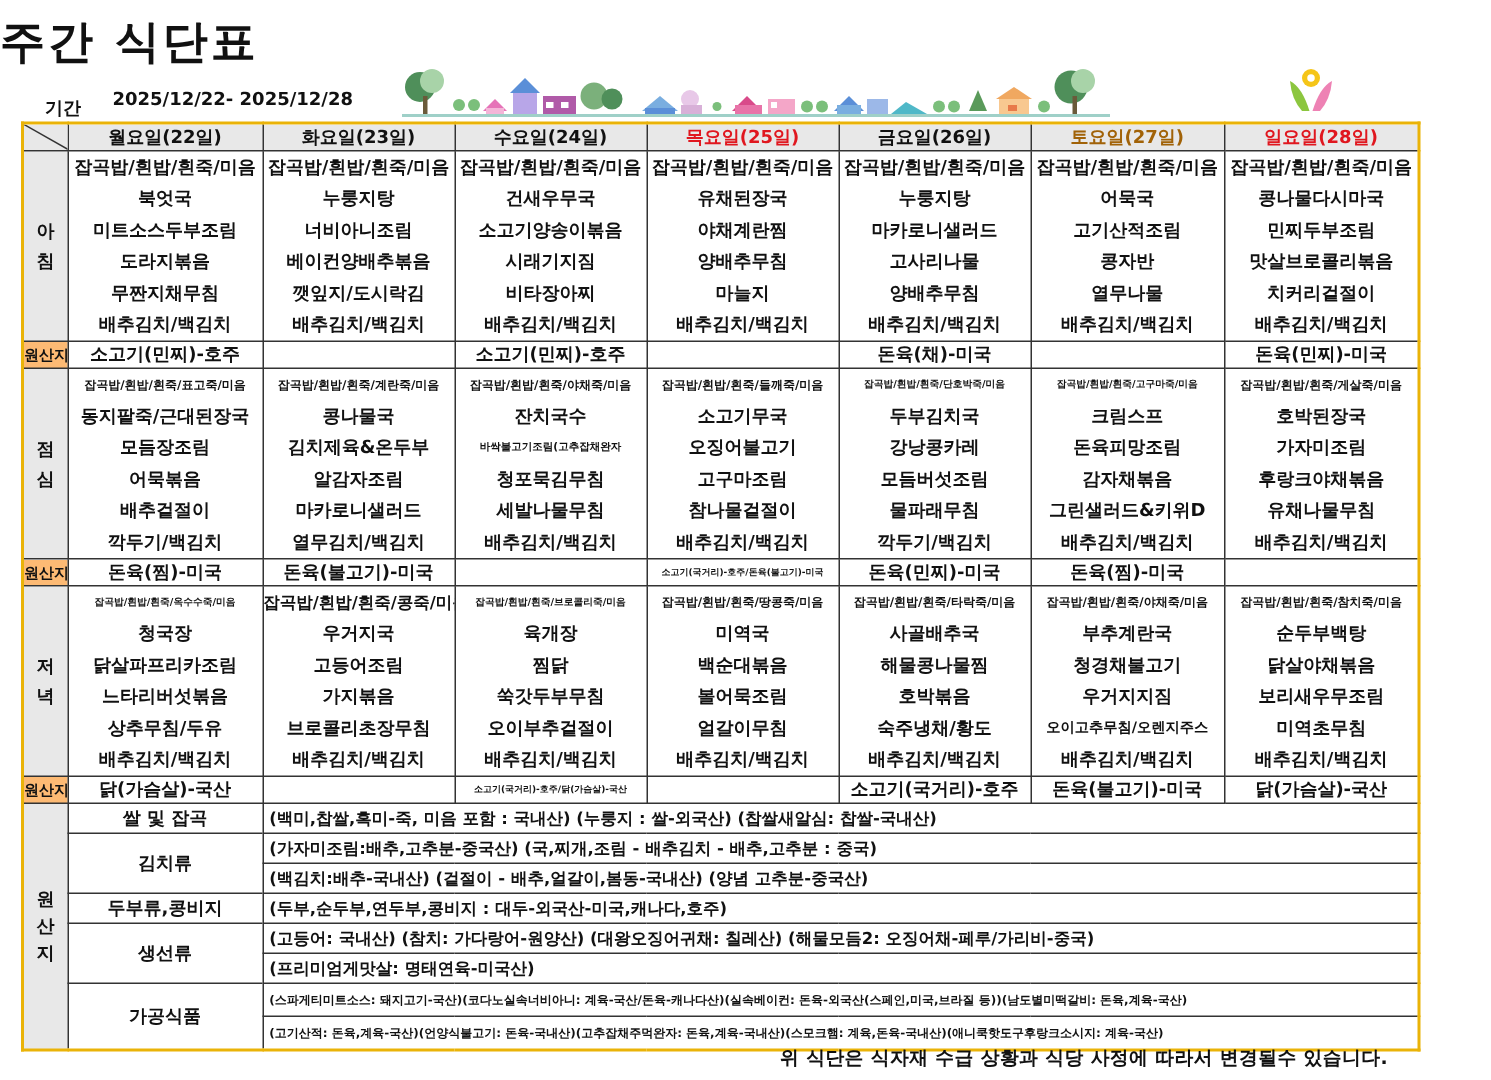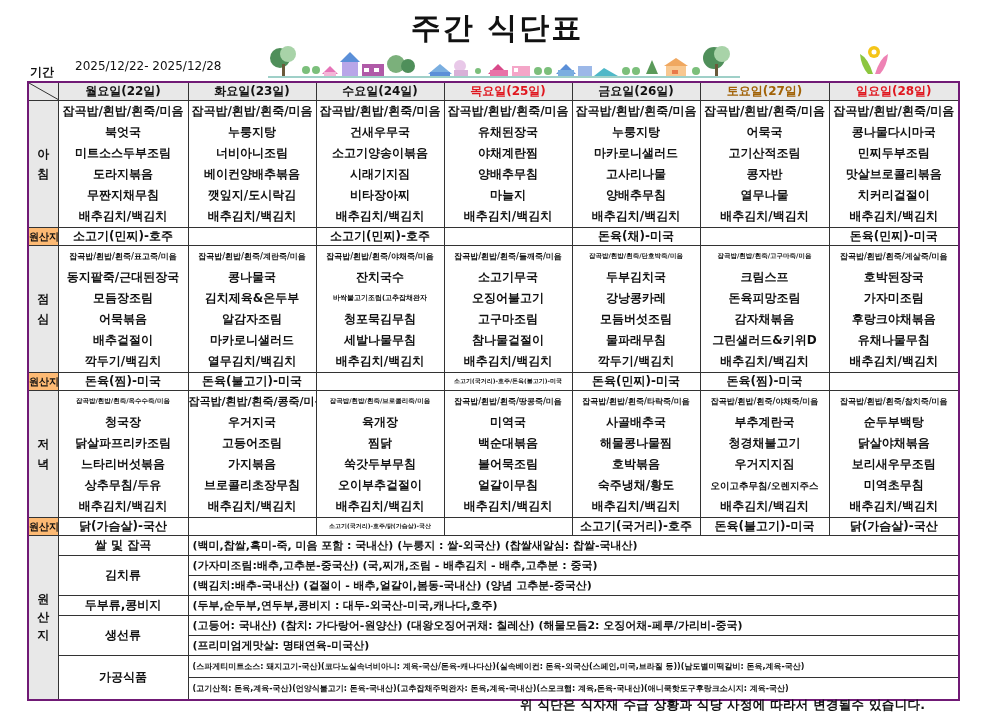--- a/index.html
+++ b/index.html
@@ -1,23 +1,23 @@
 <!DOCTYPE html>
 <html><head>
   <meta charset="utf-8">
   <style>
     * { box-sizing: border-box; margin: 0; padding: 0; }
     body { width: 994px; height: 720px; background: #ffffff; font-family: "DejaVu Sans", "Liberation Sans", sans-serif; color: #111; position: relative; overflow: hidden; }
-    .title { position: absolute; left: 0; top: 8px; width: 994px; text-align: center; font-size: 30px; font-weight: bold; letter-spacing: 2px; }
+    .title { position: absolute; left: 0; top: 8px; width: 994px; font-size: 30px; font-weight: bold; letter-spacing: 2px; }
     .period-label { position: absolute; left: 30px; top: 64px; font-size: 12px; font-weight: bold; }
-    .period-value { position: absolute; left: 75px; top: 59px; font-size: 12px; font-weight: normal; }
+    .period-value { position: absolute; left: 75px; top: 59px; font-size: 12px; font-weight: bold; }
     .village { position: absolute; left: 268px; top: 44px; width: 472px; height: 34px; }
     .logo { position: absolute; left: 838px; top: 44px; display: flex; align-items: center; gap: 6px; flex-direction: column; }
     .logo-text { font-size: 12px; font-weight: bold; color: #3a4a8a; }
-    table.menu { position: absolute; left: 27px; top: 81px; border-collapse: collapse; table-layout: fixed; width: 931px; border: 2px solid #701a75; }
+    table.menu { position: absolute; left: 14px; top: 81px; border-collapse: collapse; table-layout: fixed; width: 931px; border: 2px solid #eab308; }
     table.menu td, table.menu th { border: 1px solid #333; text-align: center; vertical-align: middle; font-weight: bold; overflow: hidden; white-space: nowrap; }
     th.day { background: #e8e8e8; height: 17px; font-size: 12px; }
     th.day.red { color: #e0171f; }
     th.day.blue { color: #a16207; }
     th.corner { background: #e8e8e8; position: relative; }
     td.meal-label { background: #e8e8e8; font-size: 12px; line-height: 20px; }
     td.meal-cell { padding: 0; vertical-align: top; }
     .line { height: 21px; line-height: 21px; font-size: 12px; }
     .line.small { font-size: 8px; }
     .line.tiny { font-size: 6.5px; }

